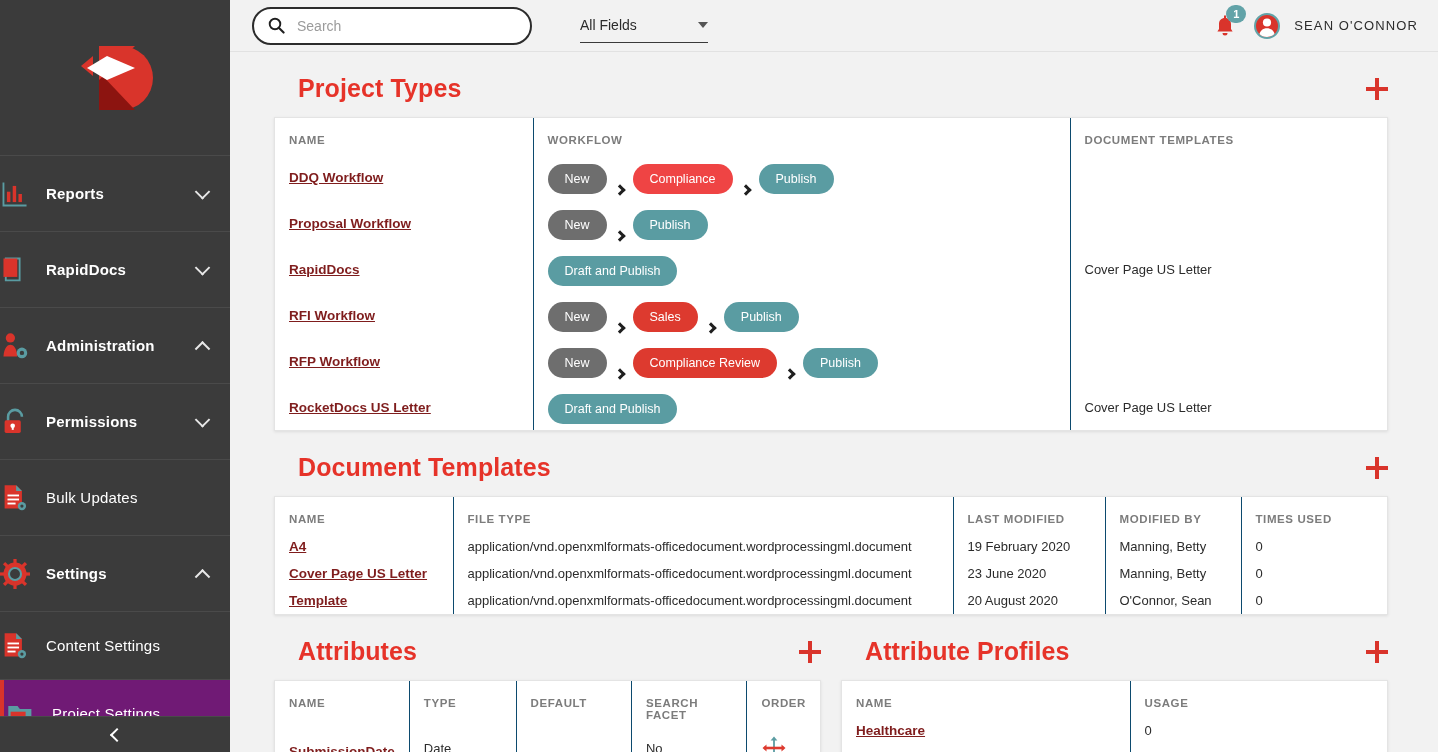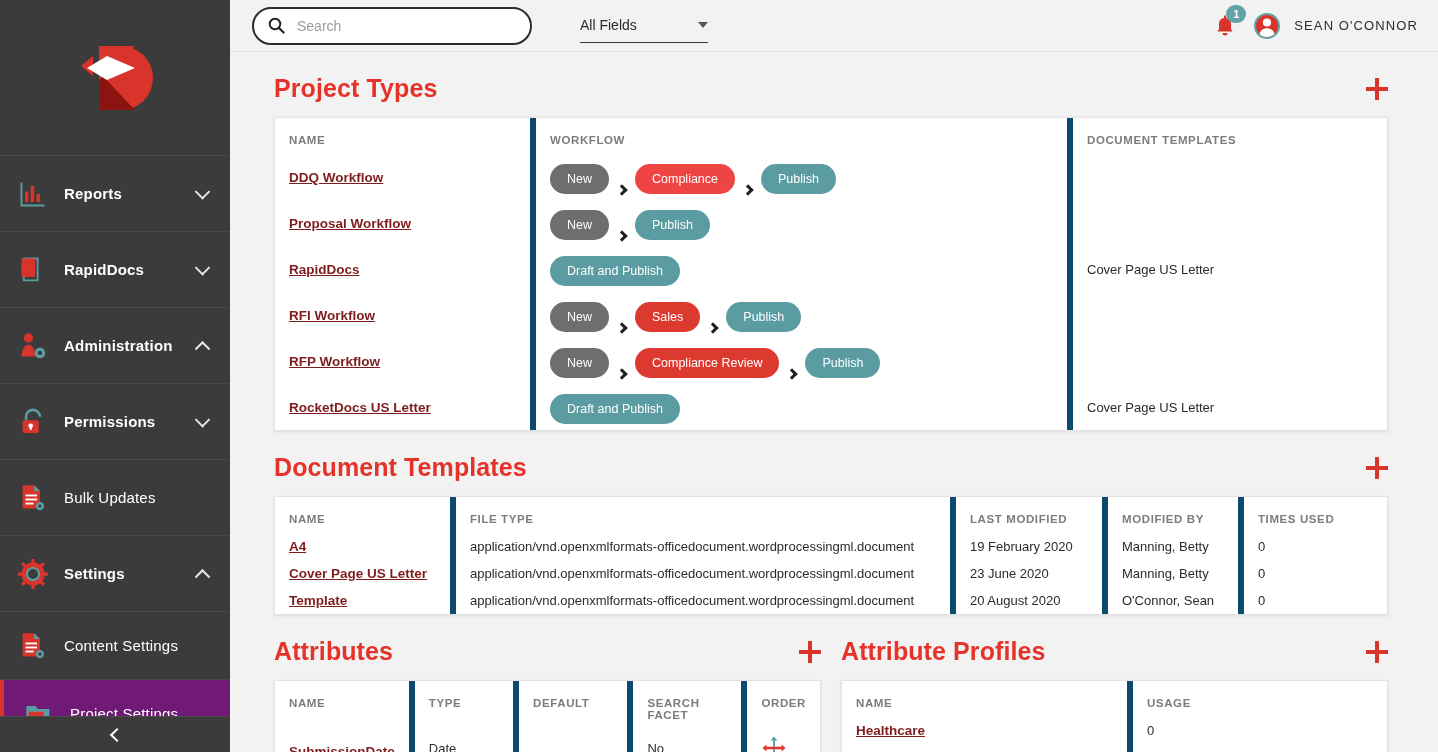--- a/index.html
+++ b/index.html
@@ -24,21 +24,20 @@
     height: 156px;
     display: flex; align-items: center; justify-content: center;
     border-bottom: 1px solid #4a4a4a;
   }
   .logo { width: 76px; height: 72px; }
   .nav { display: block; }
   .nav-item {
     position: relative;
     height: 76px;
     display: flex; align-items: center;
-    padding-left: 18px;
     border-bottom: 1px solid #4a4a4a;
     cursor: pointer;
   }
   .nav-item.sub { height: 68px; }
   .nav-item.active { background: #701a75; }
   .nav-item.active::before {
     content: ""; position: absolute; left: 0; top: 0; bottom: 0;
     width: 4px; background: #d9342b;
   }
   .nav-icon {
@@ -152,20 +151,21 @@
 
   .section-head {
     display: flex; align-items: center; justify-content: space-between;
     padding: 22px 0 14px 0;
   }
   .section-title {
     color: #e63329;
     font-size: 25px;
     font-weight: bold;
     letter-spacing: .1px;
+    margin-left: 24px;
   }
   .plus-btn {
     position: relative; width: 22px; height: 22px; cursor: pointer;
   }
   .plus-btn::before, .plus-btn::after {
     content: ""; position: absolute; background: #d9342b;
   }
   .plus-btn::before { left: 0; top: 9px; width: 22px; height: 4px; }
   .plus-btn::after  { top: 0; left: 9px; height: 22px; width: 4px; }
 
@@ -182,21 +182,21 @@
     letter-spacing: .6px;
     color: #7c7c7c;
     padding: 16px 14px 8px 14px;
     vertical-align: top;
   }
   table.grid td {
     font-size: 13px; color: #2b2b2b;
     padding: 6px 14px;
     vertical-align: middle;
   }
-  .col-div { border-left: 6px solid #0c4a6e; }
+  .col-div { border-left: 1px solid #0c4a6e; }
   .link {
     color: #7f1d1d; font-weight: bold;
     text-decoration: underline;
     cursor: pointer;
     font-size: 13.5px;
   }
 
   
   .wf-row { display: flex; align-items: flex-end; gap: 9px; min-height: 34px; }
   .pill {

